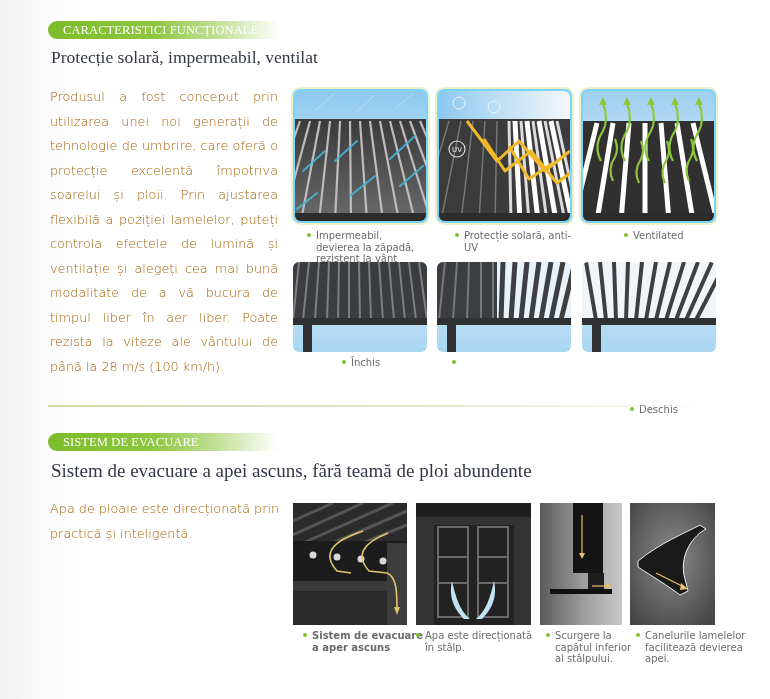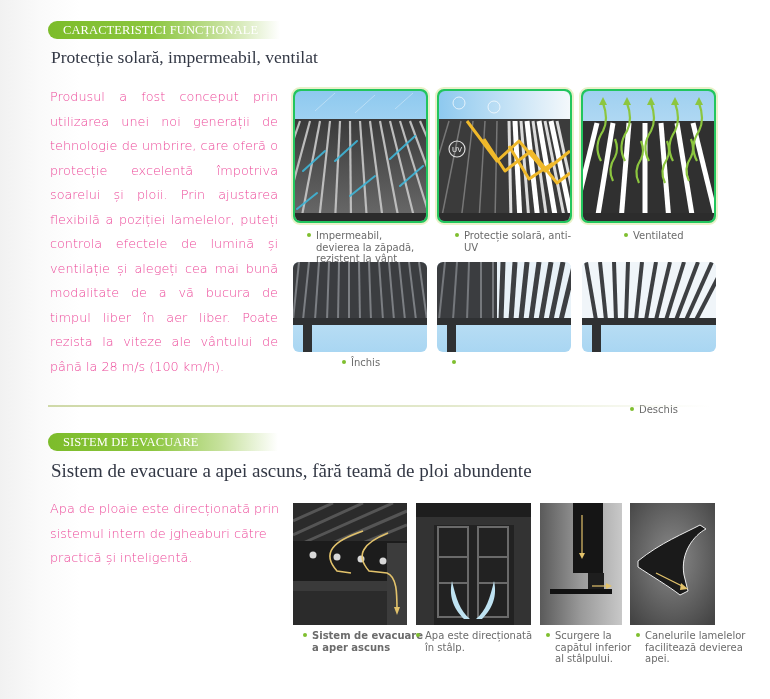--- a/index.html
+++ b/index.html
@@ -3,23 +3,23 @@
 <meta charset="utf-8">
 <style>
   html,body{margin:0;padding:0;}
   body{width:770px;height:699px;position:relative;overflow:hidden;
     background:linear-gradient(90deg,#f1f1f1 0px,#fafafa 40px,#ffffff 80px);
     font-family:"DejaVu Sans",sans-serif;color:#555;}
   .pill{position:absolute;height:18px;border-radius:9px 0 0 9px;
     background:linear-gradient(90deg,#7cbc2a 0%,#8cc63f 45%,rgba(160,205,90,0.6) 75%,rgba(255,255,255,0) 100%);
     color:#fff;font-family:"Liberation Serif",serif;font-size:12.5px;line-height:18px;padding-left:15px;box-sizing:border-box;letter-spacing:0.1px;}
   .heading{position:absolute;font-family:"Liberation Serif",serif;color:#333845;}
-  .body-text{position:absolute;font-family:"DejaVu Sans",sans-serif;font-weight:300;font-size:12.8px;line-height:24.5px;color:#ec4899;text-align:justify;}
+  .body-text{position:absolute;font-family:"DejaVu Sans",sans-serif;font-weight:300;font-size:12.8px;line-height:24.5px;color:#a16207;text-align:justify;}
   .body-text.left{text-align:left;}
-  .frame{position:absolute;border:2px solid #e9f1c9;border-radius:9px;overflow:hidden;box-sizing:border-box;background:#22c55e;padding:2px;}
+  .frame{position:absolute;border:2px solid #e9f1c9;border-radius:9px;overflow:hidden;box-sizing:border-box;background:#7dd3fc;padding:2px;}
   .frame .img{width:100%;height:100%;border-radius:6px;overflow:hidden;position:relative;}
   .photo{position:absolute;overflow:hidden;border-radius:6px;}
   .sqphoto{position:absolute;overflow:hidden;}
   .cap{position:absolute;font-family:"DejaVu Sans",sans-serif;font-size:10px;line-height:11.5px;color:#6b6b6b;}
   .cap .dot{display:inline-block;width:4px;height:4px;border-radius:50%;background:#7fbf2f;margin-right:5px;vertical-align:2px;}
   .cap .txt{display:inline;}
   .hang{padding-left:9px;text-indent:-9px;}
   .divider{position:absolute;left:48px;top:405px;width:662px;height:2px;
     background:linear-gradient(90deg,#cfd9a8 0%,#e3e9cc 60%,rgba(255,255,255,0) 100%);}
   svg{display:block;}
@@ -268,21 +268,20 @@
 
 <div class="divider"></div>
 
 <div class="pill" style="left:48px;top:433px;width:230px;">
   <span>SISTEM DE EVACUARE</span>
 </div>
 <div class="heading" style="left:51px;top:460px;font-size:19px;">Sistem de evacuare a apei ascuns, fără teamă de ploi abundente</div>
 
 <div class="body-text left" style="left:50px;top:497px;width:240px;">
   <div>Apa de ploaie este direcționată prin</div>
-  <div>sistemul intern de jgheaburi către</div>
   <div>practică și inteligentă.</div>
 </div>
 
 <div class="sqphoto" style="left:293px;top:503px;width:114px;height:122px;">
   <svg width="114" height="122" viewBox="0 0 114 122">
     <rect width="114" height="122" fill="#2b2b2b"></rect>
     <g stroke="#555" stroke-width="3">
       <line x1="0" y1="18" x2="40" y2="0"></line>
         <line x1="0" y1="32" x2="70" y2="0"></line>
         <line x1="10" y1="40" x2="100" y2="0"></line>

